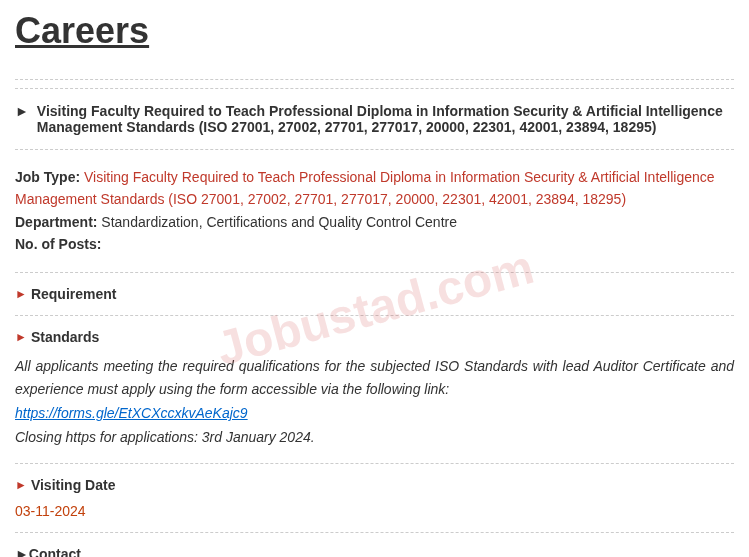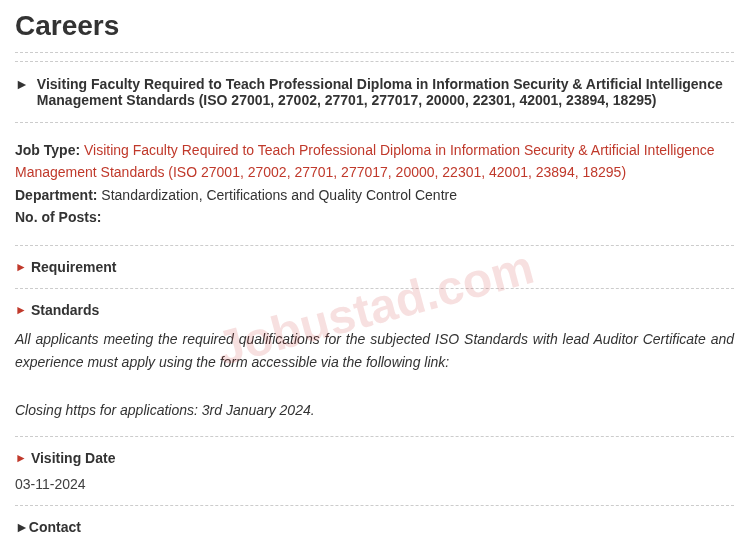--- a/index.html
+++ b/index.html
@@ -16,24 +16,25 @@
       width: 749px;
       min-height: 557px;
       overflow-x: hidden;
     }
 
     .page-container {
       padding: 10px 15px;
     }
 
     .page-title {
-      font-size: 28px;
-      font-weight: bold;
-      color: #333;
-      margin-bottom: 10px;
+      font-size: 36px;
+      font-weight: bold;
+      color: #333;
+      margin-bottom: 27px;
+      text-decoration: underline;
     }
 
     .divider {
       border: none;
       border-top: 1px dashed #ccc;
       margin: 8px 0;
     }
 
     .section {
       margin: 8px 0;
@@ -84,21 +85,21 @@
       font-style: italic;
     }
 
     .criteria-link {
       color: #0066cc;
       text-decoration: underline;
     }
 
     .closing-date-value {
       padding: 5px 0;
-      color: #404040;
+      color: #c2410c;
     }
 
     .watermark {
       position: absolute;
       top: 280px;
       left: 50%;
       transform: translateX(-50%) rotate(-15deg);
       font-size: 48px;
       color: rgba(200, 50, 50, 0.15);
       font-weight: bold;
@@ -168,20 +169,21 @@
     <hr class="divider">
 
     <div class="section">
       <div class="section-header">
         <span class="arrow">►</span>
         <span>Standards</span>
       </div>
       <div class="criteria-text">
         <span>All applicants meeting the required qualifications for the subjected ISO Standards with lead Auditor Certificate and experience must apply using the form accessible via the following link:</span>
         <br>
+        <a class="criteria-link" href="#">https://forms.gle/EtXCXccxkvAeKajc9</a>
         <br>
         <span>
           <span class="label">Closing https for applications:</span>
           <span> </span>
           <span>3rd January 2024.</span>
         </span>
       </div>
     </div>
 
     <hr class="divider">

